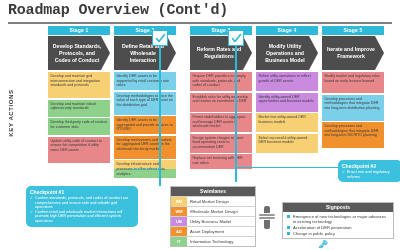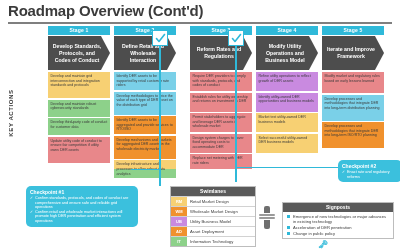--- a/index.html
+++ b/index.html
@@ -11,20 +11,21 @@
   }
 
   .page{position:absolute;inset:0;}
 
   
   .title{
     position:absolute;left:8px;top:2px;
     font-size:15px;font-weight:bold;color:#3b3b3b;
     letter-spacing:-0.2px;
     white-space:nowrap;
+    font-family:Liberation Mono, monospace;
   }
   .title-rule{
     position:absolute;left:8px;top:22px;width:384px;height:2px;
     background:#7f7f7f;
   }
 
   
   .key-actions{
     position:absolute;left:-19px;top:110px;
     width:60px;text-align:center;

